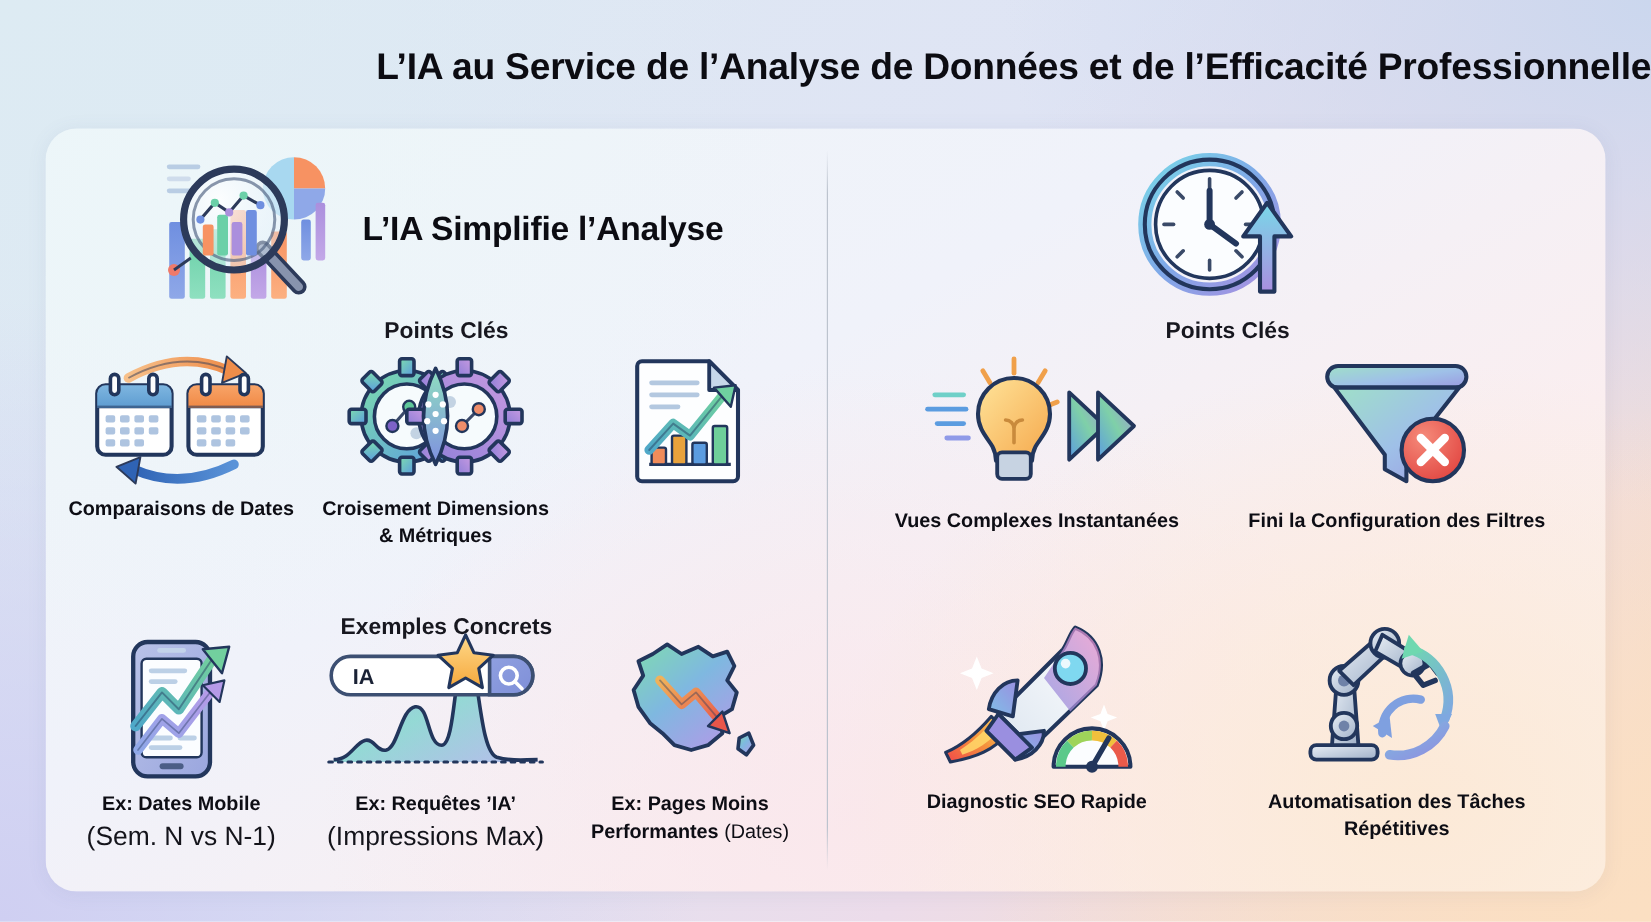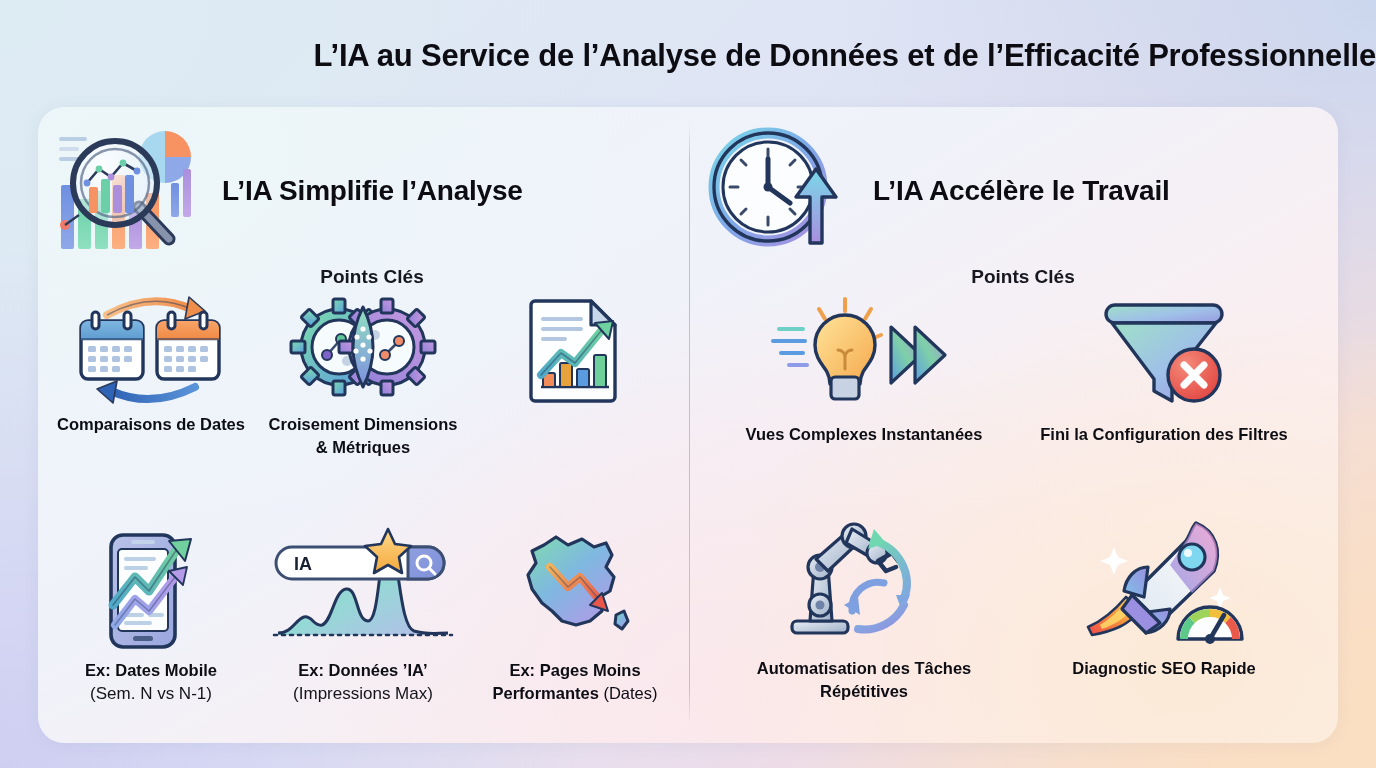--- a/index.html
+++ b/index.html
@@ -68,26 +68,26 @@
     width: 650px;
     height: 636px;
   }
   .col-left  { left: 0; }
   .col-right { left: 651px; }
 
   
   .col-header {
     position: absolute;
     top: 10px;
-    left: 15px;
+    left: 5px;
     width: 650px;
     height: 148px;
     display: flex;
     align-items: center;
-    justify-content: flex-start;
+    justify-content: center;
     gap: 19px;
   }
   .col-header .hdr-icon { width: 150px; height: 140px; flex: 0 0 150px; }
   .col-header .hdr-title {
     font-size: 28px;
     font-weight: bold;
     color: #0c0c12;
     white-space: nowrap;
     letter-spacing: -0.2px;
   }
@@ -127,21 +127,21 @@
   .item-label {
     margin-top: 8px;
     font-size: 16.5px;
     line-height: 1.38;
     font-weight: bold;
     color: #0d0d14;
     padding: 0 4px;
   }
   .item-label .sub { font-weight: normal; }
   .item-caption {
-    font-size: 17px;
+    font-size: 22px;
     line-height: 1.38;
     font-weight: normal;
     color: #14141b;
   }
 
   svg { display: block; overflow: visible; }
 </style>
 </head>
 <body>
 
@@ -390,20 +390,21 @@
             <rect x="89" y="62" width="12" height="32" rx="1.6" fill="#6fcf9a" stroke="#22365c" stroke-width="2"></rect>
 
             <polyline points="36,82 56,60 70,70 96,38" fill="none" stroke="url(#arrGrow)" stroke-width="8" stroke-linejoin="round" stroke-linecap="round"></polyline>
             <polyline points="36,82 56,60 70,70 96,38" fill="none" stroke="#22365c" stroke-width="1.6" opacity="0.45" stroke-linejoin="round" stroke-linecap="round"></polyline>
             <polygon points="90,30 108,28 104,46" fill="#6fd0a0" stroke="#22365c" stroke-width="2" stroke-linejoin="round"></polygon>
           </svg>
         </span>
       </div>
     </div>
 
+    <div class="section-heading" style="top:405px;">Exemples Concrets</div>
 
     <div class="items items-3" style="top:432px;">
 
       <div class="item">
         <span class="item-icon">
           <svg viewBox="0 0 120 122" width="120" height="122">
             <defs>
               <linearGradient id="phBody" x1="0" y1="0" x2="1" y2="1">
                 <stop offset="0" stop-color="#b9c2e8"></stop>
                   <stop offset="1" stop-color="#9aa6de"></stop>
@@ -467,21 +468,21 @@
 
             <rect x="8" y="18" width="168" height="32" rx="16" fill="#ffffff" stroke="#3c4f72" stroke-width="3"></rect>
             <path d="M140 18 h20 a16 16 0 0 1 16 16 a16 16 0 0 1 -16 16 h-20 z" fill="url(#srchBtn)" stroke="#3c4f72" stroke-width="3"></path>
             <circle cx="156" cy="34" r="7" fill="none" stroke="#ffffff" stroke-width="3"></circle>
             <line x1="161" y1="39" x2="167" y2="45" stroke="#ffffff" stroke-width="3" stroke-linecap="round"></line>
             <text x="26" y="41" font-family="Liberation Sans, sans-serif" font-size="18" font-weight="bold" fill="#1a2235">IA</text>
 
             <polygon points="120,0 127,15 143,17 131,28 134,44 120,36 106,44 109,28 97,17 113,15" fill="url(#starG)" stroke="#22365c" stroke-width="2.6" stroke-linejoin="round"></polygon>
           </svg>
         </span>
-        <div class="item-label">Ex: Données ’IA’</div>
+        <div class="item-label">Ex: Requêtes ’IA’</div>
         <div class="item-caption">(Impressions Max)</div>
       </div>
 
       <div class="item">
         <span class="item-icon">
           <svg viewBox="0 0 130 122" width="130" height="122">
             <defs>
               <linearGradient id="frG" x1="0.1" y1="0" x2="0.9" y2="1">
                 <stop offset="0" stop-color="#7fd8b4"></stop>
                   <stop offset="0.45" stop-color="#7fb8e0"></stop>
@@ -535,21 +536,20 @@
             <line x1="91" y1="39" x2="86" y2="44"></line>
             <line x1="42" y1="88" x2="37" y2="93"></line>
           </g>
           <line x1="64" y1="66" x2="64" y2="38" stroke="#22365c" stroke-width="5" stroke-linecap="round"></line>
           <line x1="64" y1="66" x2="86" y2="82" stroke="#22365c" stroke-width="5" stroke-linecap="round"></line>
           <circle cx="64" cy="66" r="4.5" fill="#22365c"></circle>
 
           <path d="M106 122 V76 H92 L112 48 L132 76 H118 V122 Z" fill="url(#upArrG)" stroke="#22365c" stroke-width="3.4" stroke-linejoin="round"></path>
         </svg>
       </span>
-      <span class="hdr-title">L’IA Accélère le Travail</span>
     </div>
 
     <div class="section-heading" style="top:159px;">Points Clés</div>
 
     <div class="items items-2" style="top:186px;">
 
       <div class="item">
         <span class="item-icon">
           <svg viewBox="0 0 190 122" width="190" height="122">
             <defs>
@@ -618,65 +618,20 @@
         <div class="item-label">Fini la Configuration des Filtres</div>
       </div>
     </div>
 
     <div class="items items-2" style="top:420px;">
 
       <div class="item">
         <span class="item-icon">
           <svg viewBox="0 0 180 140" width="180" height="140">
             <defs>
-              <linearGradient id="armG" x1="0" y1="0" x2="1" y2="1">
-                <stop offset="0" stop-color="#e8eef5"></stop>
-                  <stop offset="1" stop-color="#9fb0c8"></stop>
-              </linearGradient>
-              <linearGradient id="cyc1" x1="0" y1="0" x2="1" y2="1">
-                <stop offset="0" stop-color="#6fd8b0"></stop>
-                  <stop offset="1" stop-color="#7fa8e0"></stop>
-              </linearGradient>
-              <linearGradient id="cyc2" x1="1" y1="1" x2="0" y2="0">
-                <stop offset="0" stop-color="#8f8fe0"></stop>
-                  <stop offset="1" stop-color="#7fb8e0"></stop>
-              </linearGradient>
-            </defs>
-
-            <rect x="18" y="112" width="56" height="12" rx="5" fill="url(#armG)" stroke="#22365c" stroke-width="3.2"></rect>
-            <path d="M36 112 L40 58 L54 58 L58 112 Z" fill="url(#armG)" stroke="#22365c" stroke-width="3.2" stroke-linejoin="round"></path>
-            <circle cx="46" cy="96" r="11" fill="url(#armG)" stroke="#22365c" stroke-width="3.2"></circle>
-            <circle cx="46" cy="96" r="4.5" fill="#6f82a8"></circle>
-            <circle cx="46" cy="58" r="12" fill="url(#armG)" stroke="#22365c" stroke-width="3.2"></circle>
-            <circle cx="46" cy="58" r="5" fill="#6f82a8"></circle>
-
-            <path d="M42 50 L74 22 L86 32 L54 62 Z" fill="url(#armG)" stroke="#22365c" stroke-width="3.2" stroke-linejoin="round"></path>
-            <circle cx="80" cy="27" r="12" fill="url(#armG)" stroke="#22365c" stroke-width="3.2"></circle>
-            <circle cx="80" cy="27" r="5" fill="#6f82a8"></circle>
-
-            <path d="M78 20 L104 36 L96 48 L72 34 Z" fill="url(#armG)" stroke="#22365c" stroke-width="3.2" stroke-linejoin="round"></path>
-            <circle cx="103" cy="44" r="10" fill="url(#armG)" stroke="#22365c" stroke-width="3"></circle>
-
-            <path d="M104 52 L118 44 L124 52 M104 52 L112 62 L122 58" fill="none" stroke="#22365c" stroke-width="4.5" stroke-linecap="round" stroke-linejoin="round"></path>
-
-            <path d="M100 32 A44 44 0 0 1 130 90" fill="none" stroke="url(#cyc1)" stroke-width="8" stroke-linecap="round"></path>
-            <polygon points="100,20 112,34 94,40" fill="#6fd8b0"></polygon>
-            <polygon points="136,86 128,102 122,86" fill="#7fa8e0"></polygon>
-            <path d="M130 96 A44 44 0 0 1 84 120" fill="none" stroke="url(#cyc2)" stroke-width="8" stroke-linecap="round"></path>
-            <path d="M78 102 A26 26 0 0 1 110 74" fill="none" stroke="#7fa0e0" stroke-width="7" stroke-linecap="round"></path>
-            <polygon points="70,96 84,88 86,106" fill="#7fa0e0"></polygon>
-          </svg>
-        </span>
-        <div class="item-label">Automatisation des Tâches Répétitives</div>
-      </div>
-
-      <div class="item">
-        <span class="item-icon">
-          <svg viewBox="0 0 180 140" width="180" height="140">
-            <defs>
               <linearGradient id="rockBody" x1="0" y1="1" x2="1" y2="0">
                 <stop offset="0" stop-color="#dde6f0"></stop>
                   <stop offset="1" stop-color="#ffffff"></stop>
               </linearGradient>
               <linearGradient id="noseG" x1="0" y1="1" x2="1" y2="0">
                 <stop offset="0" stop-color="#8f8fe0"></stop>
                   <stop offset="1" stop-color="#e88fc8"></stop>
               </linearGradient>
               <linearGradient id="finG" x1="0" y1="1" x2="1" y2="0">
                 <stop offset="0" stop-color="#7fc0e8"></stop>
@@ -708,15 +663,60 @@
             <path d="M110 130 A26 26 0 0 1 118 111" fill="none" stroke="#5bc98a" stroke-width="8"></path>
             <path d="M118 111 A26 26 0 0 1 136 104" fill="none" stroke="#9ed45a" stroke-width="8"></path>
             <path d="M136 104 A26 26 0 0 1 154 111" fill="none" stroke="#f0c03c" stroke-width="8"></path>
             <path d="M154 111 A26 26 0 0 1 162 130" fill="none" stroke="#ea5a4a" stroke-width="8"></path>
             <line x1="136" y1="130" x2="150" y2="106" stroke="#22365c" stroke-width="4.5" stroke-linecap="round"></line>
             <circle cx="136" cy="130" r="5" fill="#22365c"></circle>
           </svg>
         </span>
         <div class="item-label">Diagnostic SEO Rapide</div>
       </div>
+
+      <div class="item">
+        <span class="item-icon">
+          <svg viewBox="0 0 180 140" width="180" height="140">
+            <defs>
+              <linearGradient id="armG" x1="0" y1="0" x2="1" y2="1">
+                <stop offset="0" stop-color="#e8eef5"></stop>
+                  <stop offset="1" stop-color="#9fb0c8"></stop>
+              </linearGradient>
+              <linearGradient id="cyc1" x1="0" y1="0" x2="1" y2="1">
+                <stop offset="0" stop-color="#6fd8b0"></stop>
+                  <stop offset="1" stop-color="#7fa8e0"></stop>
+              </linearGradient>
+              <linearGradient id="cyc2" x1="1" y1="1" x2="0" y2="0">
+                <stop offset="0" stop-color="#8f8fe0"></stop>
+                  <stop offset="1" stop-color="#7fb8e0"></stop>
+              </linearGradient>
+            </defs>
+
+            <rect x="18" y="112" width="56" height="12" rx="5" fill="url(#armG)" stroke="#22365c" stroke-width="3.2"></rect>
+            <path d="M36 112 L40 58 L54 58 L58 112 Z" fill="url(#armG)" stroke="#22365c" stroke-width="3.2" stroke-linejoin="round"></path>
+            <circle cx="46" cy="96" r="11" fill="url(#armG)" stroke="#22365c" stroke-width="3.2"></circle>
+            <circle cx="46" cy="96" r="4.5" fill="#6f82a8"></circle>
+            <circle cx="46" cy="58" r="12" fill="url(#armG)" stroke="#22365c" stroke-width="3.2"></circle>
+            <circle cx="46" cy="58" r="5" fill="#6f82a8"></circle>
+
+            <path d="M42 50 L74 22 L86 32 L54 62 Z" fill="url(#armG)" stroke="#22365c" stroke-width="3.2" stroke-linejoin="round"></path>
+            <circle cx="80" cy="27" r="12" fill="url(#armG)" stroke="#22365c" stroke-width="3.2"></circle>
+            <circle cx="80" cy="27" r="5" fill="#6f82a8"></circle>
+
+            <path d="M78 20 L104 36 L96 48 L72 34 Z" fill="url(#armG)" stroke="#22365c" stroke-width="3.2" stroke-linejoin="round"></path>
+            <circle cx="103" cy="44" r="10" fill="url(#armG)" stroke="#22365c" stroke-width="3"></circle>
+
+            <path d="M104 52 L118 44 L124 52 M104 52 L112 62 L122 58" fill="none" stroke="#22365c" stroke-width="4.5" stroke-linecap="round" stroke-linejoin="round"></path>
+
+            <path d="M100 32 A44 44 0 0 1 130 90" fill="none" stroke="url(#cyc1)" stroke-width="8" stroke-linecap="round"></path>
+            <polygon points="100,20 112,34 94,40" fill="#6fd8b0"></polygon>
+            <polygon points="136,86 128,102 122,86" fill="#7fa8e0"></polygon>
+            <path d="M130 96 A44 44 0 0 1 84 120" fill="none" stroke="url(#cyc2)" stroke-width="8" stroke-linecap="round"></path>
+            <path d="M78 102 A26 26 0 0 1 110 74" fill="none" stroke="#7fa0e0" stroke-width="7" stroke-linecap="round"></path>
+            <polygon points="70,96 84,88 86,106" fill="#7fa0e0"></polygon>
+          </svg>
+        </span>
+        <div class="item-label">Automatisation des Tâches Répétitives</div>
+      </div>
     </div>
   </div>
 </div>
 
 </body></html>

